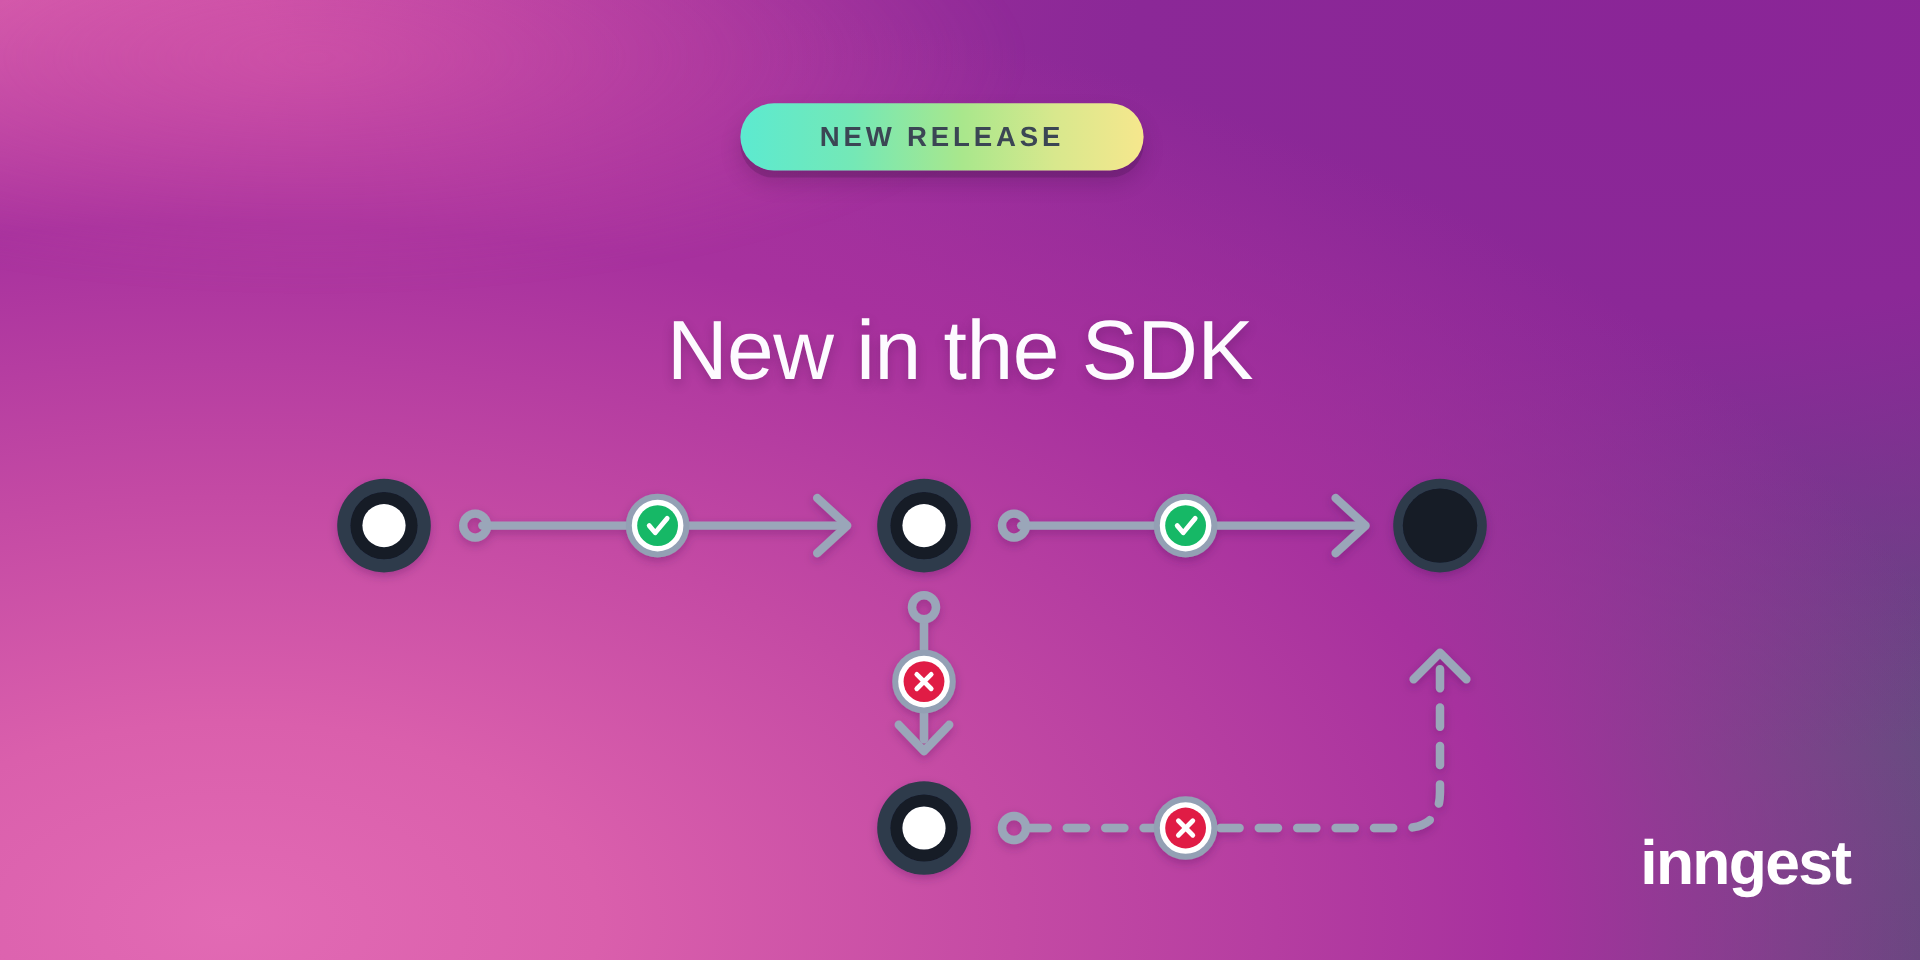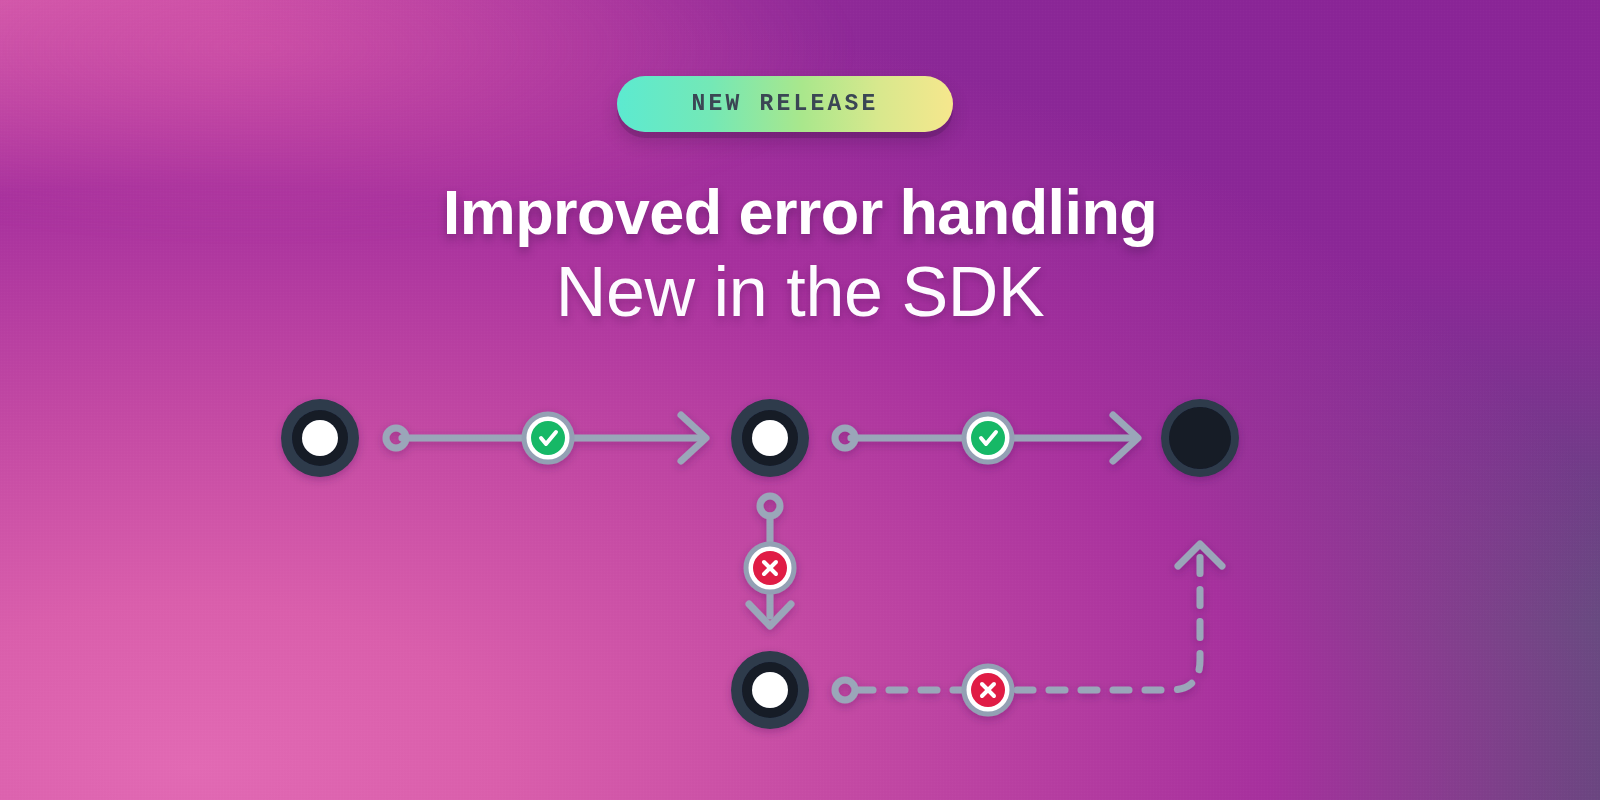--- a/index.html
+++ b/index.html
@@ -36,27 +36,26 @@
   }
   .bg-topglow {
     position: absolute;
     left: -60px; top: -80px; width: 920px; height: 320px;
     background: radial-gradient(ellipse at 35% 40%, rgba(226,96,170,.45) 0%, rgba(226,96,170,0) 70%);
     filter: blur(8px);
   }
   
   .badge {
     position: absolute;
-    left: 617px; top: 76px;
+    left: 617px; top: 86px;
     width: 336px; height: 56px;
     border-radius: 28px;
     display: flex; align-items: center; justify-content: center;
     background: linear-gradient(90deg, #5cead0 0%, #74e8b6 28%, #a9e78c 55%, #d8e88d 78%, #f6e78d 100%);
     box-shadow: 0 6px 0 rgba(60,20,70,.22), 0 10px 18px rgba(40,10,50,.20);
-    font-family: Liberation Mono, monospace;
   }
   .badge-label {
     color: #3b4654;
     font-size: 23px;
     font-weight: bold;
     letter-spacing: 3.2px;
   }
   
   .title {
     position: absolute;
@@ -100,21 +99,20 @@
 <div id="canvas">
 
   <div class="bg-base"></div>
   <div class="bg-topglow"></div>
   <div class="bg-noise"></div>
 
   <div class="badge">
     <span class="badge-label">NEW RELEASE</span>
   </div>
 
-  <div class="title">Improved error handling</div>
   <div class="subtitle">New in the SDK</div>
 
   <svg class="diagram" viewBox="0 0 1600 800">
     <defs>
       <filter id="soft-shadow" x="-50%" y="-50%" width="200%" height="200%">
         <feDropShadow dx="0" dy="3" stdDeviation="4" flood-color="#3a1048" flood-opacity="0.28"></feDropShadow>
       </filter>
     </defs>
 
     <g filter="url(#soft-shadow)">
@@ -186,14 +184,15 @@
         <circle cx="988" cy="690" r="17" fill="#e01b45"></circle>
         <g stroke="#ffffff" stroke-width="4" stroke-linecap="round">
           <line x1="982" y1="684" x2="994" y2="696"></line>
           <line x1="994" y1="684" x2="982" y2="696"></line>
         </g>
       </g>
 
     </g>
   </svg>
 
+  <div class="logo">inngest</div>
 
 </div>
 
 </body></html>

